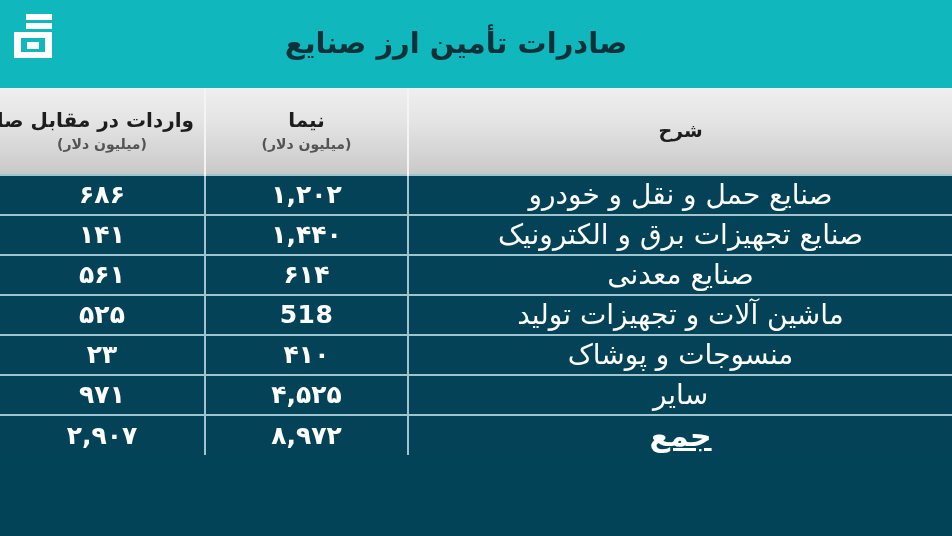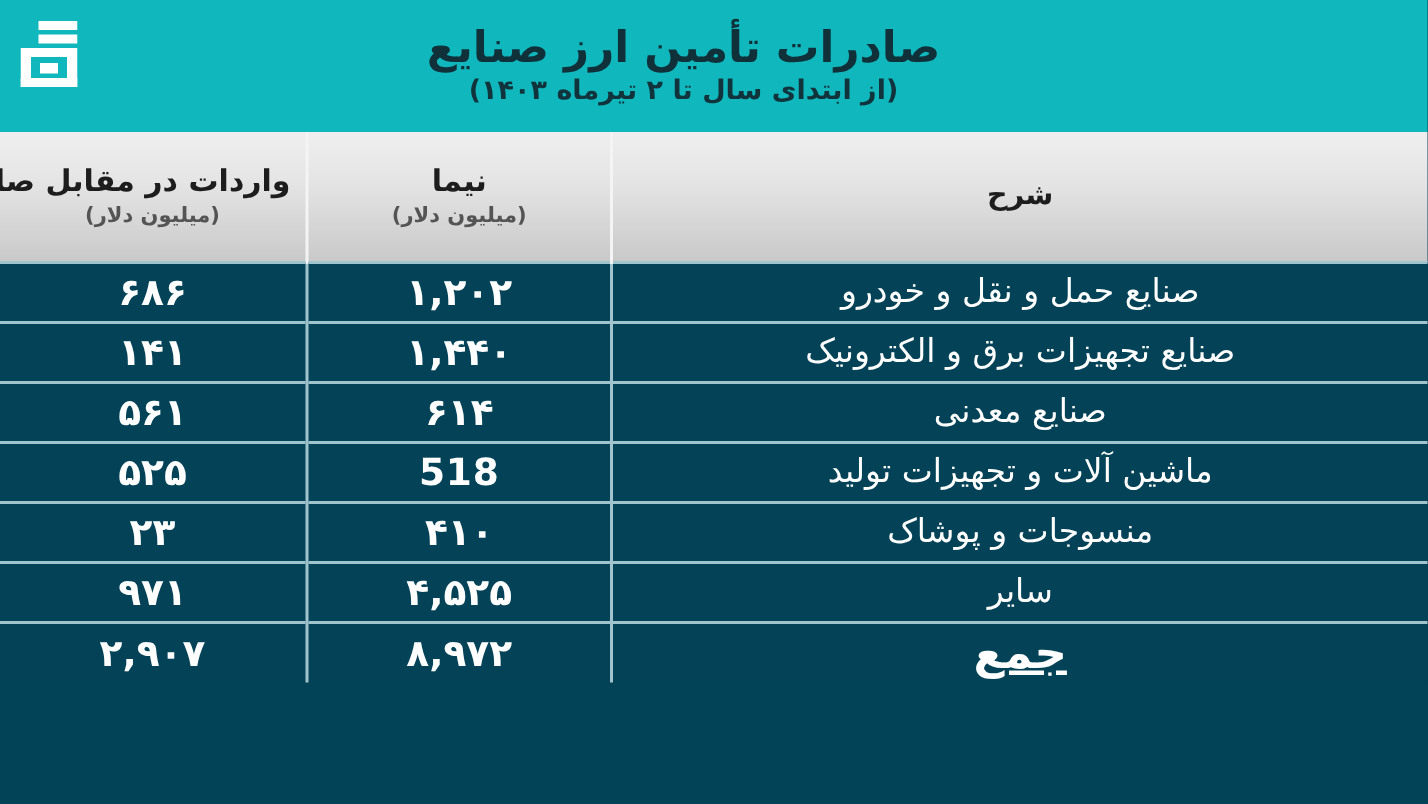--- a/index.html
+++ b/index.html
@@ -130,21 +130,21 @@
     text-align: center;
     vertical-align: middle;
     border-top: 2px solid #9fc4cd;
     border-left: 2px solid #9fc4cd;
     box-sizing: border-box;
     padding: 0 8px;
   }
   tbody td:last-child { border-left: none; }
 
   .cell-desc {
-    font-size: 22px;
+    font-size: 28px;
     line-height: 1.2;
     white-space: nowrap;
   }
   .cell-num {
     font-size: 25px;
     font-weight: bold;
     line-height: 1.1;
     letter-spacing: 0.5px;
     white-space: nowrap;
   }
@@ -159,21 +159,20 @@
 </style>
 </head>
 <body>
 
 <div id="page">
 
   <div class="banner">
 
     <div class="banner-title-block">
       <div class="banner-title">صادرات تأمین ارز صنایع</div>
-      <div class="banner-subtitle">(از ابتدای سال تا ۲ تیرماه ۱۴۰۳)</div>
     </div>
 
     <div class="logo">
       <span class="logo-mark">
         <svg viewBox="0 0 38 44" width="38" height="44" aria-hidden="true">
           <rect x="12" y="0" width="26" height="6" fill="#ffffff"></rect>
           <rect x="12" y="9" width="26" height="6" fill="#ffffff"></rect>
           <rect x="0" y="18" width="38" height="6" fill="#ffffff"></rect>
           <rect x="0" y="24" width="7" height="20" fill="#ffffff"></rect>
           <rect x="31" y="24" width="7" height="20" fill="#ffffff"></rect>

